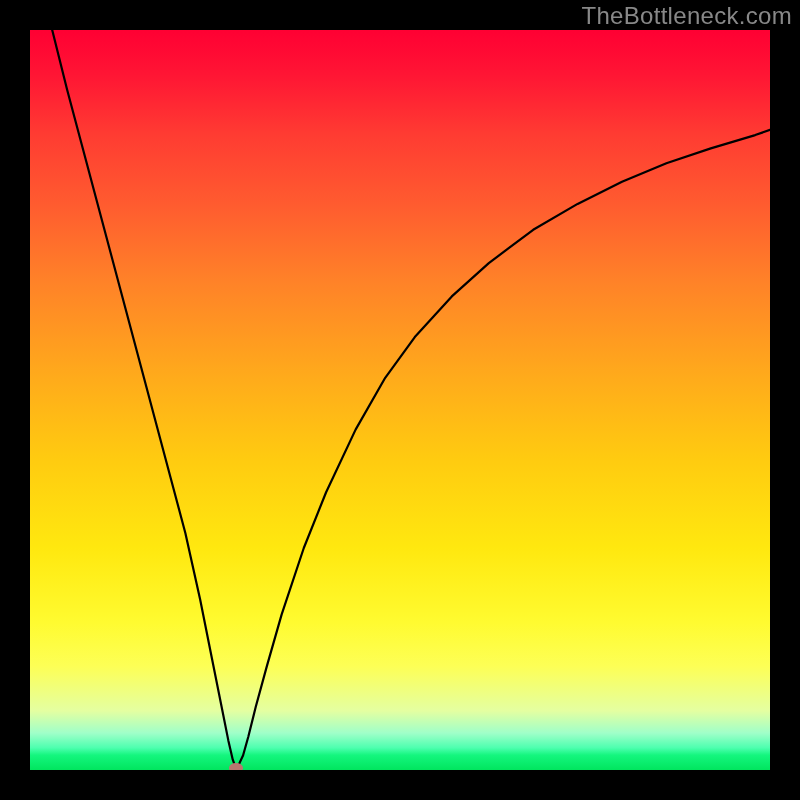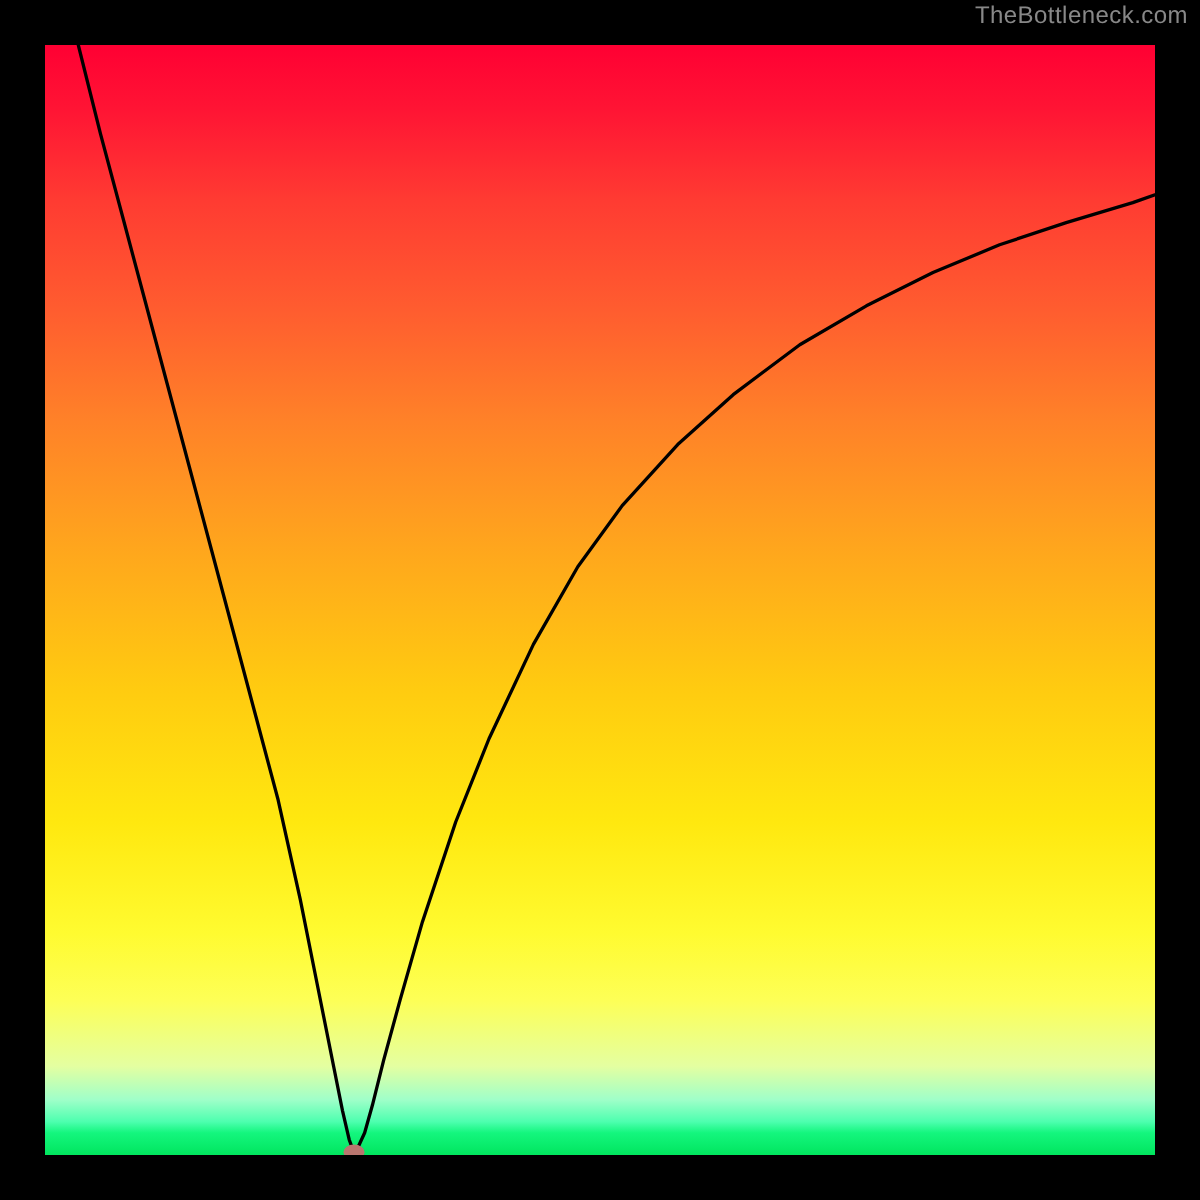--- a/index.html
+++ b/index.html
@@ -15,21 +15,21 @@
     position: relative;
     width: 800px;
     height: 800px;
     background: #000;
   }
   .watermark {
     position: absolute;
     top: 2px;
     right: 8px;
     color: #888;
-    font-size: 16px;
+    font-size: 24px;
     font-weight: 500;
     letter-spacing: 0.3px;
     z-index: 10;
   }
   .plot-area {
     position: absolute;
     left: 30px;
     top: 30px;
     width: 740px;
     height: 740px;

